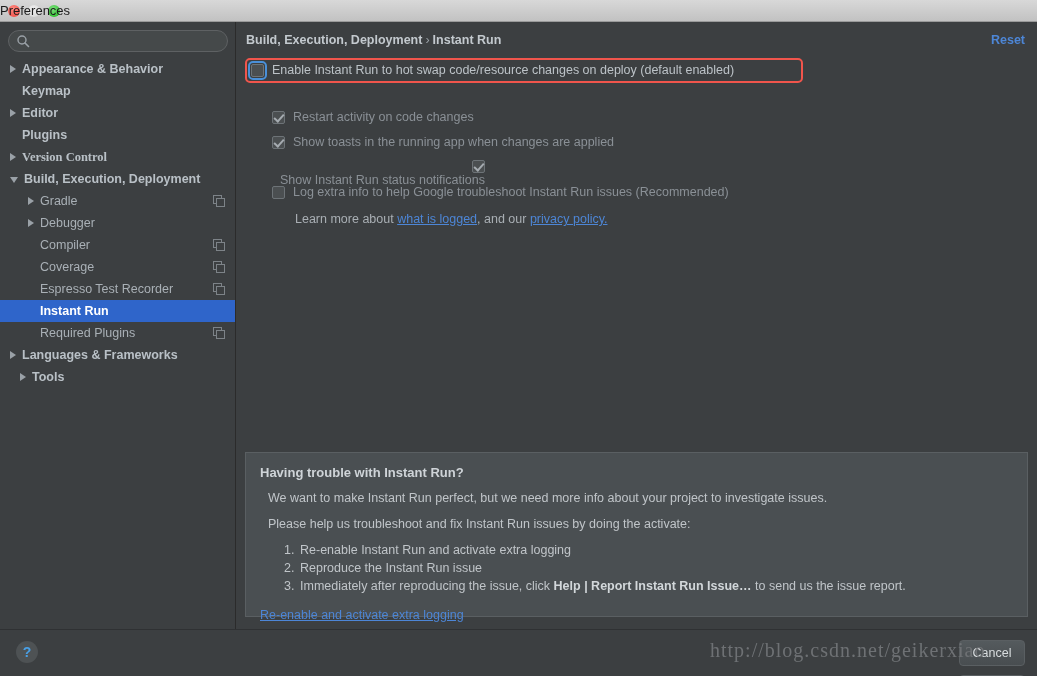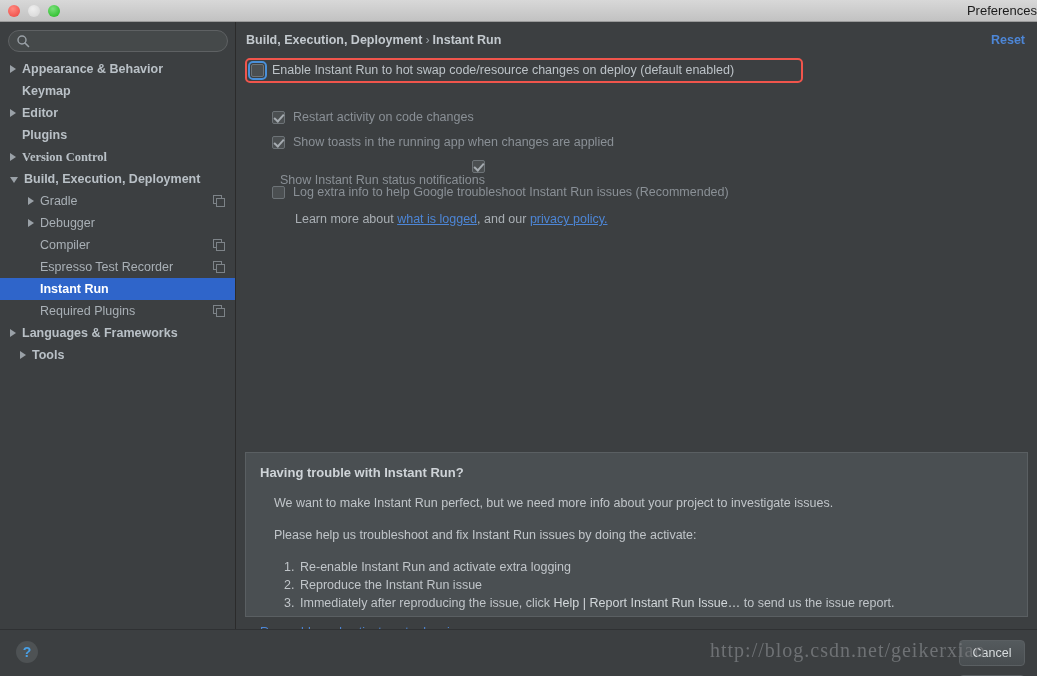--- a/index.html
+++ b/index.html
@@ -40,21 +40,21 @@
     display: block;
   }
   .tl-close  { background: radial-gradient(circle at 40% 32%, #ff8a80, #f25852 70%, #d84540 100%); }
   .tl-min    { background: radial-gradient(circle at 40% 32%, #efefef, #dcdcdc 70%, #c9c9c9 100%); }
   .tl-max    { background: radial-gradient(circle at 40% 32%, #7ce07c, #37c437 70%, #27a427 100%); }
   .title-text {
     position: absolute;
     left: 0; top: 0;
     width: 1037px;
     line-height: 21px;
-    text-align: right;
+    text-align: left;
     font-size: 13px;
     color: #1b1b1b;
     font-weight: 400;
   }
 
   
   .sidebar {
     position: absolute;
     left: 0; top: 22px;
     width: 236px;
@@ -229,34 +229,34 @@
     box-sizing: border-box;
     padding: 12px 14px 0 14px;
   }
   .trouble h3 {
     margin: 0 0 9px 0;
     font-size: 13px;
     font-weight: bold;
     color: #cfd4d8;
   }
   .trouble p {
-    margin: 14px;
+    margin: 8px;
     font-size: 12.5px;
     line-height: 18px;
     color: #c0c5c9;
   }
   .trouble ol {
     margin: 8px 0 0 0;
     padding-left: 38px;
     font-size: 12.5px;
     line-height: 18px;
     color: #c0c5c9;
   }
   .trouble ol li { padding-left: 2px; }
-  .trouble .b { font-weight: normal; color: #d2d7da; }
+  .trouble .b { font-weight: bold; color: #d2d7da; }
   .trouble-link {
     margin-top: 13px;
     display: inline-block;
     font-size: 12.5px;
     color: #4d86d6;
     text-decoration: underline;
     cursor: pointer;
   }
 
   
@@ -377,20 +377,28 @@
             <rect x="3.5" y="3.5" width="8" height="8" fill="#3c3f41" stroke="#7d8388"></rect>
           </svg>
         </div>
         <div class="tree-row" style="padding-left: 28px; text-align: right;">
           <span class="arrow right"></span>
           <span>Debugger</span>
         </div>
         <div class="tree-row" style="padding-left: 28px;">
           <span class="arrow none"></span>
           <span>Compiler</span>
+          <svg class="copy-icon" viewBox="0 0 12 12">
+            <rect x="0.5" y="0.5" width="8" height="8" fill="none" stroke="#7d8388"></rect>
+            <rect x="3.5" y="3.5" width="8" height="8" fill="#3c3f41" stroke="#7d8388"></rect>
+          </svg>
+        </div>
+        <div class="tree-row" style="padding-left: 28px;">
+          <span class="arrow none"></span>
+          <span>Coverage</span>
           <svg class="copy-icon" viewBox="0 0 12 12">
             <rect x="0.5" y="0.5" width="8" height="8" fill="none" stroke="#7d8388"></rect>
             <rect x="3.5" y="3.5" width="8" height="8" fill="#3c3f41" stroke="#7d8388"></rect>
           </svg>
         </div>
         <div class="tree-row" style="padding-left: 28px;">
           <span class="arrow none"></span>
           <span>Espresso Test Recorder</span>
           <svg class="copy-icon" viewBox="0 0 12 12">
             <rect x="0.5" y="0.5" width="8" height="8" fill="none" stroke="#7d8388"></rect>

